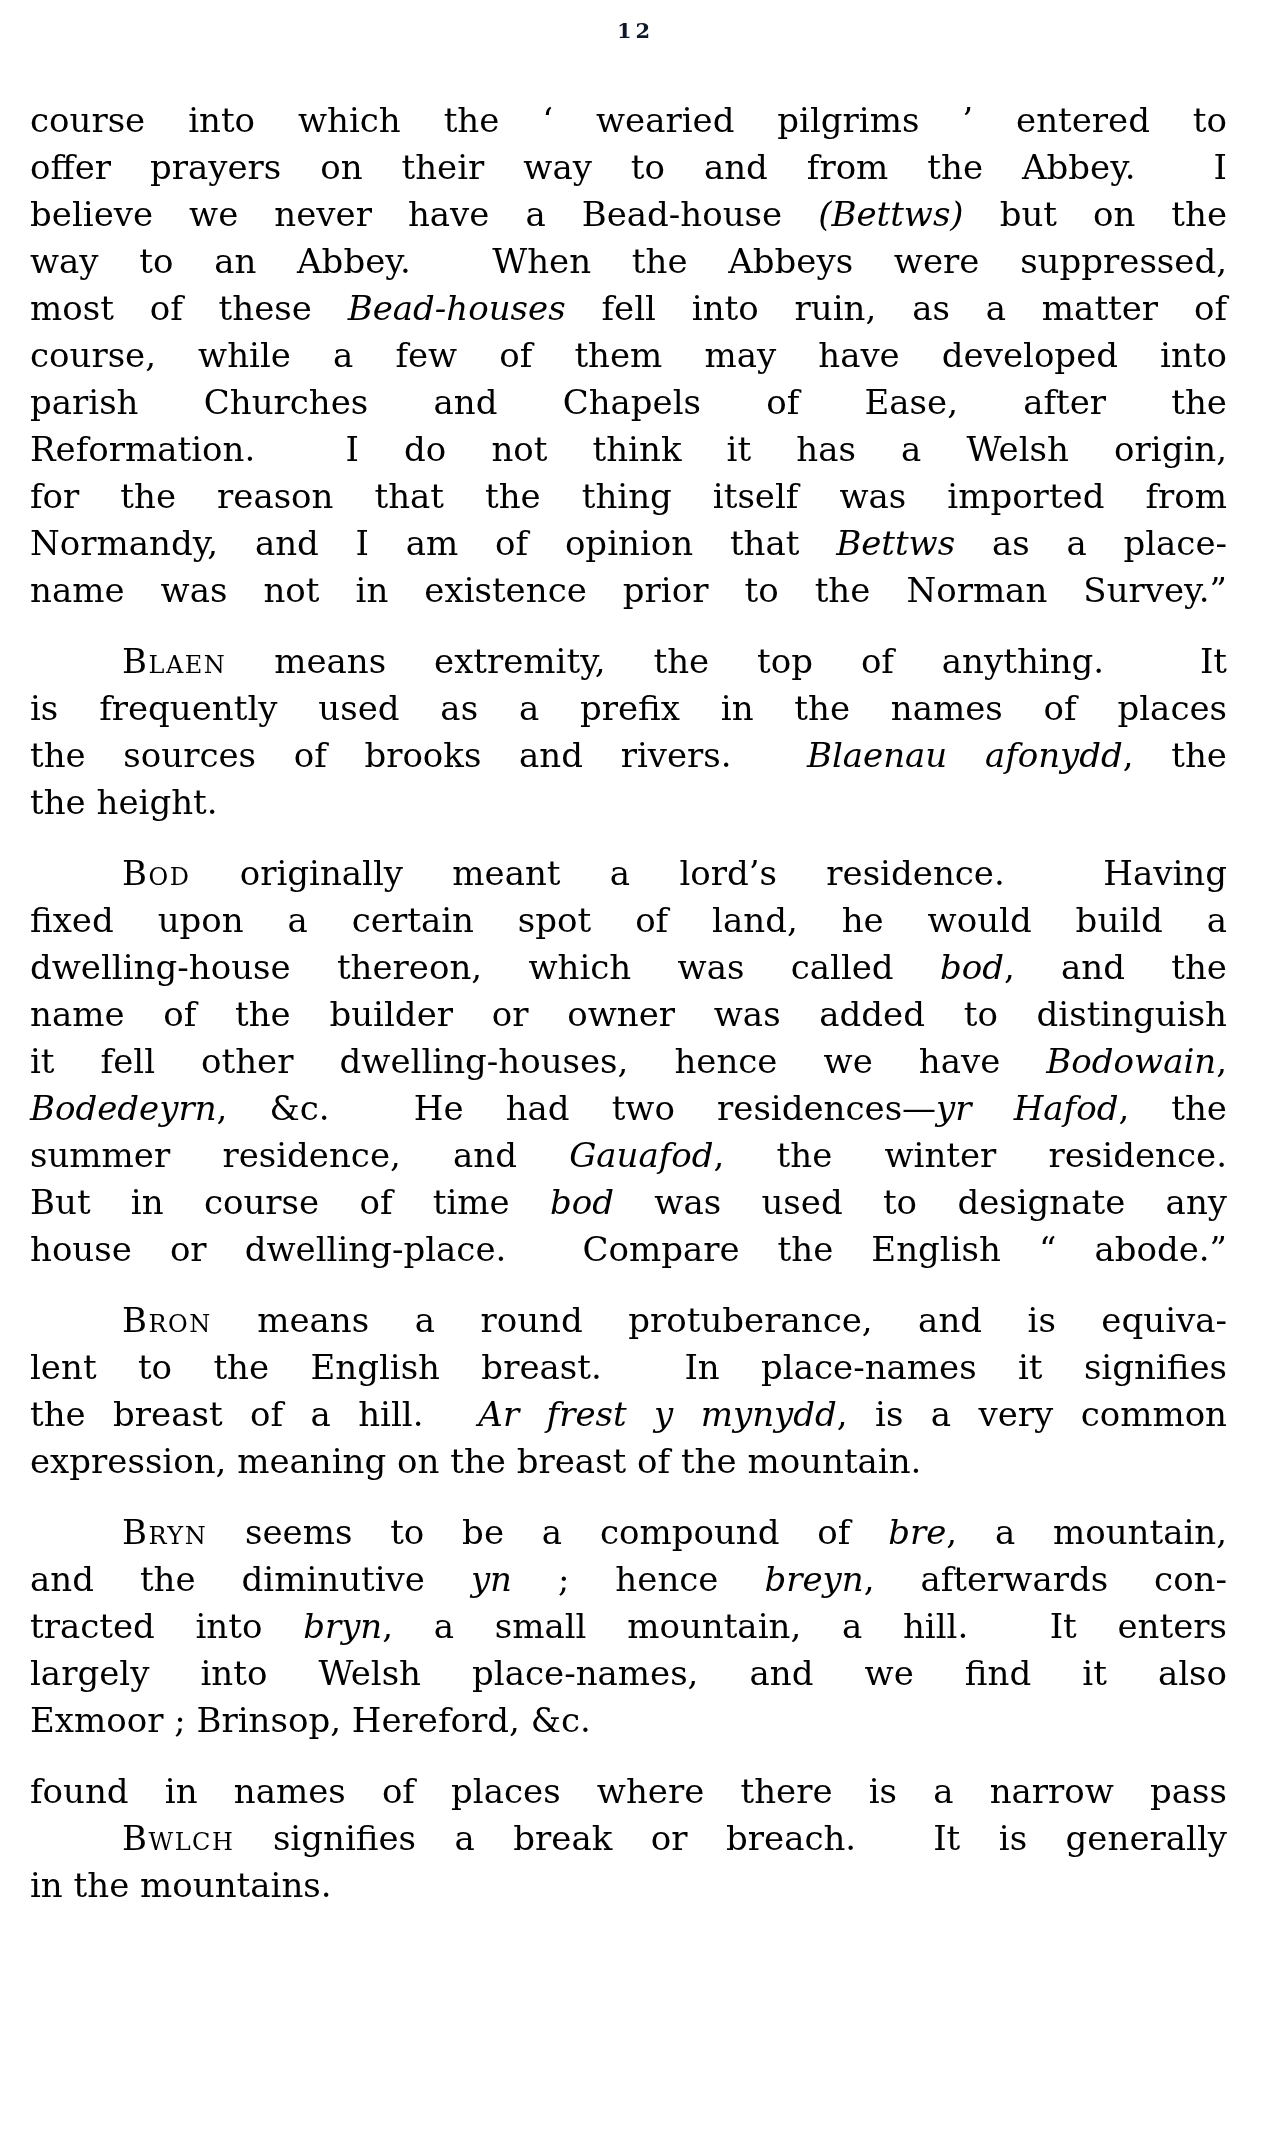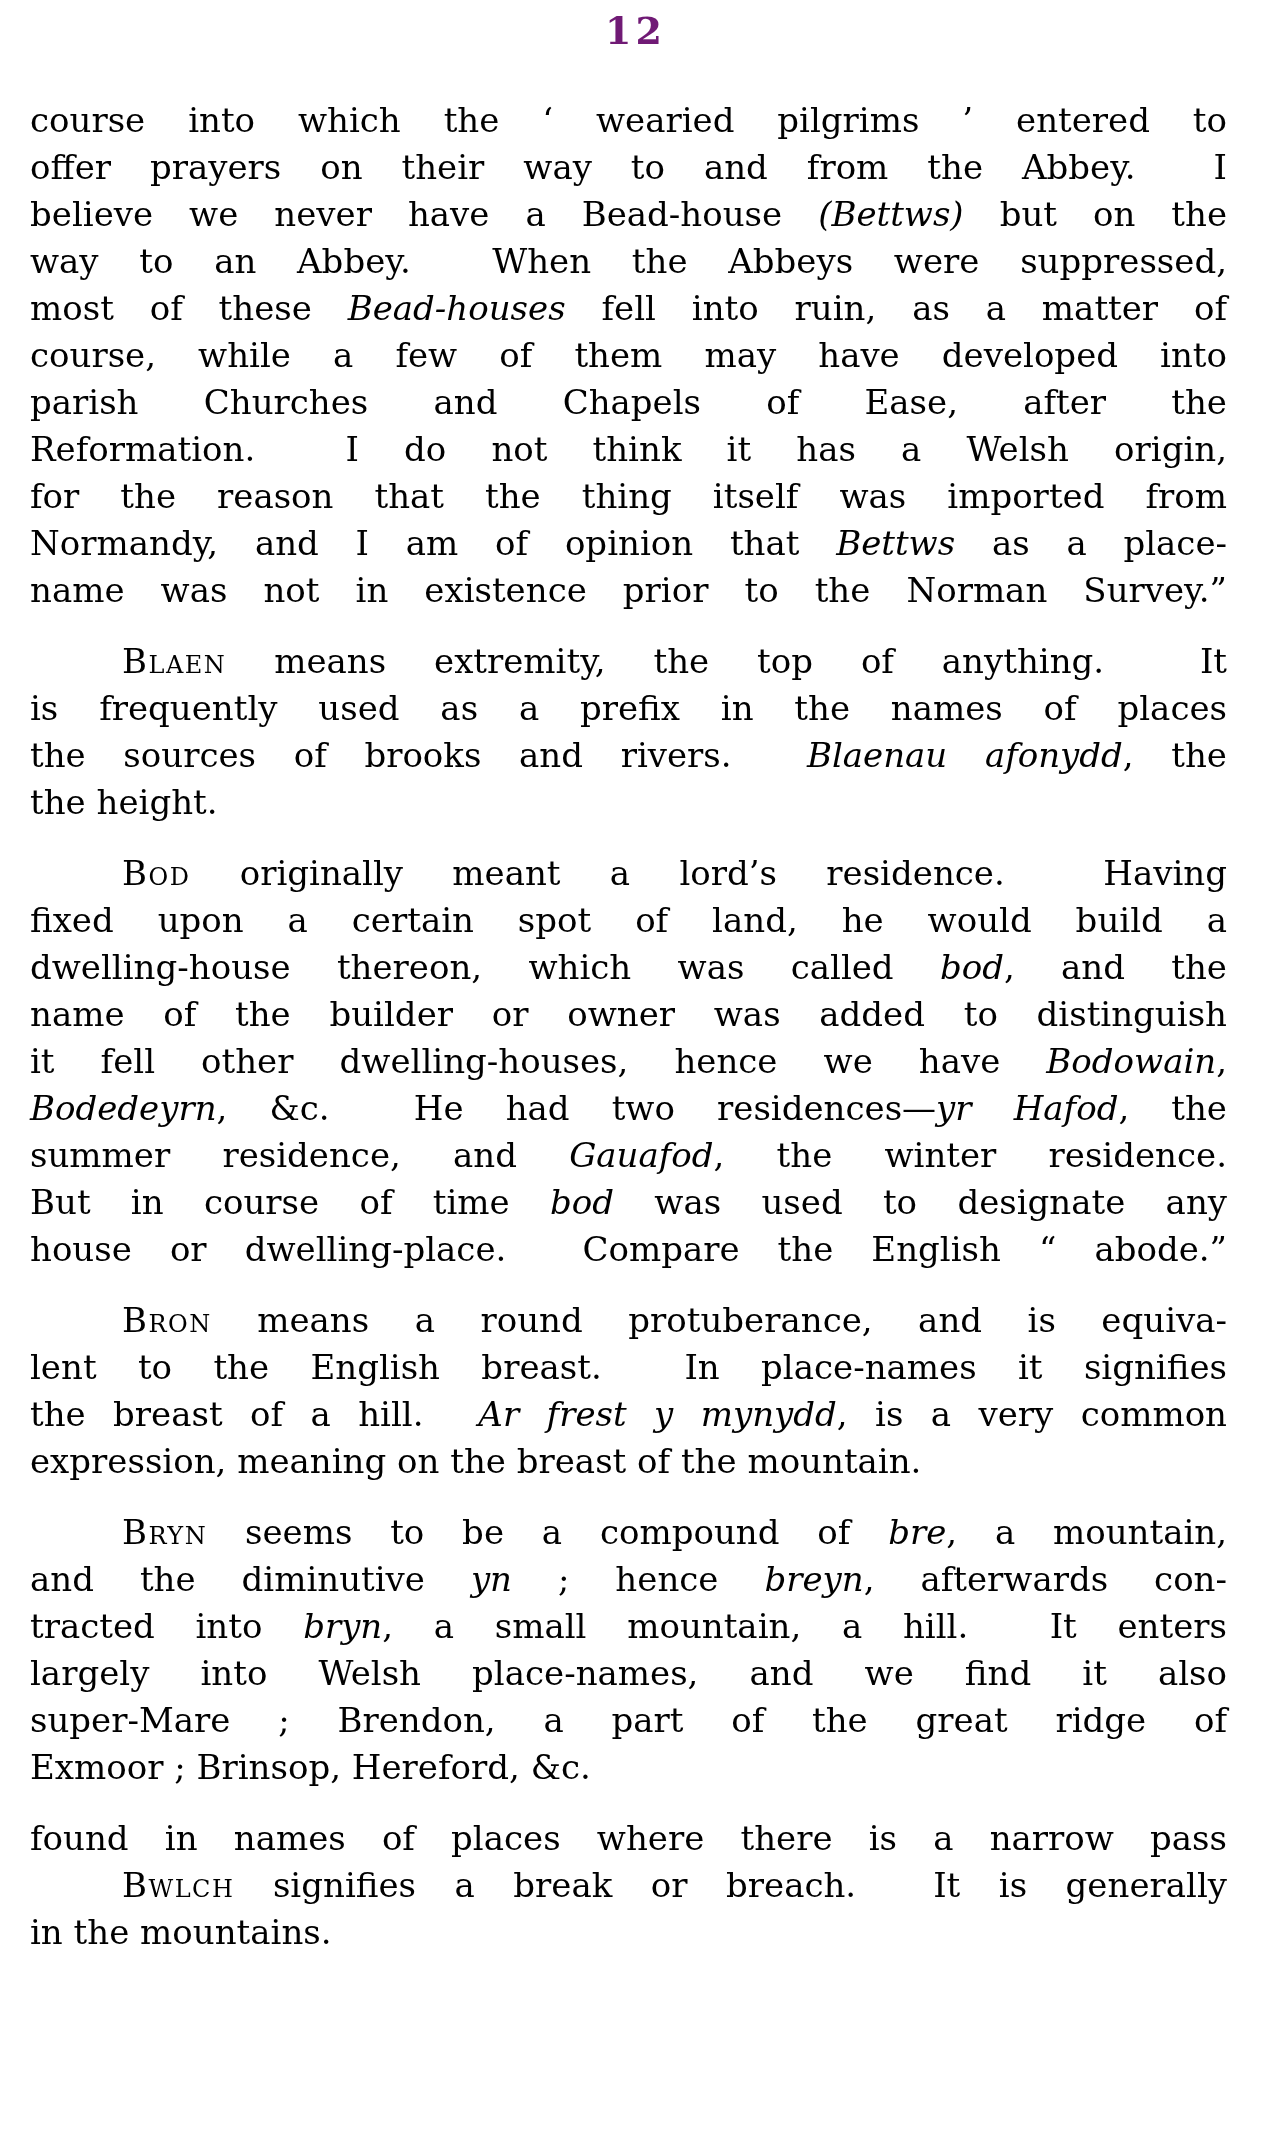--- a/index.html
+++ b/index.html
@@ -12,25 +12,25 @@
     width: 1271px;
     height: 2140px;
     background: #ffffff;
     color: #000000;
     font-family: "DejaVu Serif", "Liberation Serif", serif;
     overflow: hidden;
   }
   .page-number {
     padding-top: 16px;
     text-align: center;
-    font-size: 38px;
+    font-size: 21px;
     line-height: 30px;
     font-weight: 700;
     letter-spacing: 4px;
-    color: #701a75;
+    color: #0f172a;
   }
   .text-body {
     margin: 51px 44px 0 30px;
     font-size: 34px;
     line-height: 47px;
   }
   .paragraph {
     margin: 0 0 24px 0;
   }
   .paragraph:last-child {
@@ -95,21 +95,20 @@
         <div class="line indent"><span class="sc">Bron</span><span class="n"> means a round protuberance, and is equiva-</span></div>
         <div class="line"><span class="n">lent to the English breast.&nbsp; In place-names it signifies</span></div>
         <div class="line"><span class="n">the breast of a hill.&nbsp; </span><span class="i">Ar frest y mynydd</span><span class="n">, is a very common</span></div>
         <div class="line end"><span class="n">expression, meaning on the breast of the mountain.</span></div>
       </div>
       <div class="paragraph">
         <div class="line indent"><span class="sc">Bryn</span><span class="n"> seems to be a compound of </span><span class="i">bre</span><span class="n">, a mountain,</span></div>
         <div class="line"><span class="n">and the diminutive </span><span class="i">yn</span><span class="n">&nbsp;; hence </span><span class="i">breyn</span><span class="n">, afterwards con-</span></div>
         <div class="line"><span class="n">tracted into </span><span class="i">bryn</span><span class="n">, a small mountain, a hill.&nbsp; It enters</span></div>
         <div class="line"><span class="n">largely into Welsh place-names, and we find it also</span></div>
-        <div class="line"><span class="n">super-Mare&nbsp;; Brendon, a part of the great ridge of</span></div>
         <div class="line end"><span class="n">Exmoor&nbsp;; Brinsop, Hereford, &amp;c.</span></div>
       </div>
       <div class="paragraph">
         <div class="line"><span class="n">found in names of places where there is a narrow pass</span></div>
         <div class="line indent"><span class="sc">Bwlch</span><span class="n"> signifies a break or breach.&nbsp; It is generally</span></div>
         <div class="line end"><span class="n">in the mountains.</span></div>
       </div>
     </div>
 </div>
 

